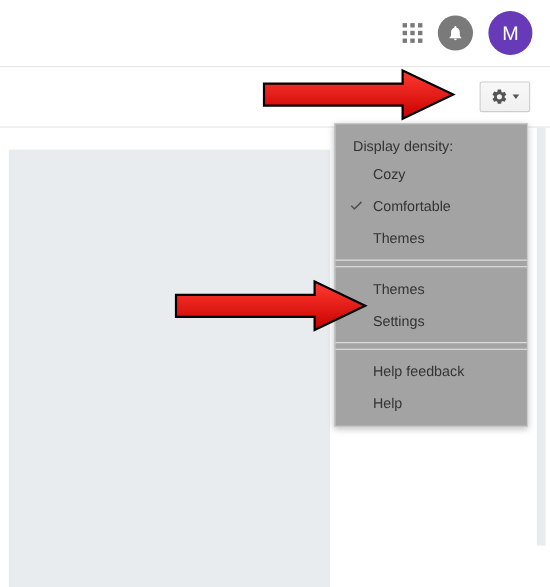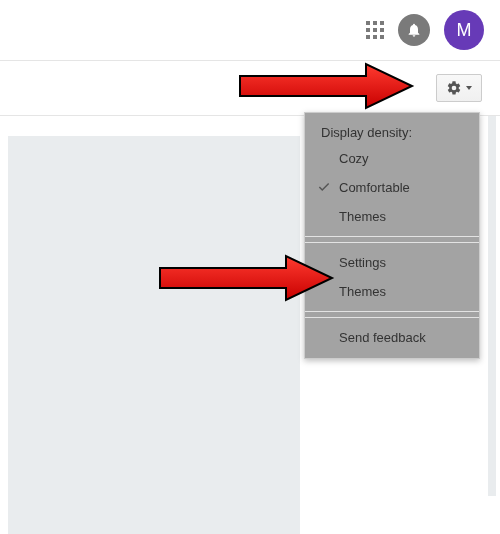--- a/index.html
+++ b/index.html
@@ -185,29 +185,32 @@
           </svg>
       </span>
       <span>Comfortable</span>
     </div>
     <div class="item">
       <span>Themes</span>
     </div>
     <div class="divider"></div>
     <div class="divider"></div>
     <div class="item">
+      <span>Themes</span>
+    </div>
+    <div class="item">
       <span>Settings</span>
     </div>
-    <div class="item">
-      <span>Themes</span>
-    </div>
-    <div class="divider"></div>
-    <div class="divider"></div>
-    <div class="item">
-      <span>Send feedback</span>
+    <div class="divider"></div>
+    <div class="divider"></div>
+    <div class="item">
+      <span>Help feedback</span>
+    </div>
+    <div class="item">
+      <span>Help</span>
     </div>
   </div>
 </div>
 
 <div class="arrow" style="left:236px; top:62px;">
   <svg width="180" height="48" viewBox="0 0 180 48">
     <defs>
       <linearGradient id="g1" x1="0" y1="0" x2="0" y2="1">
         <stop offset="0" stop-color="#ff3b30"></stop>
           <stop offset="1" stop-color="#c80000"></stop>

